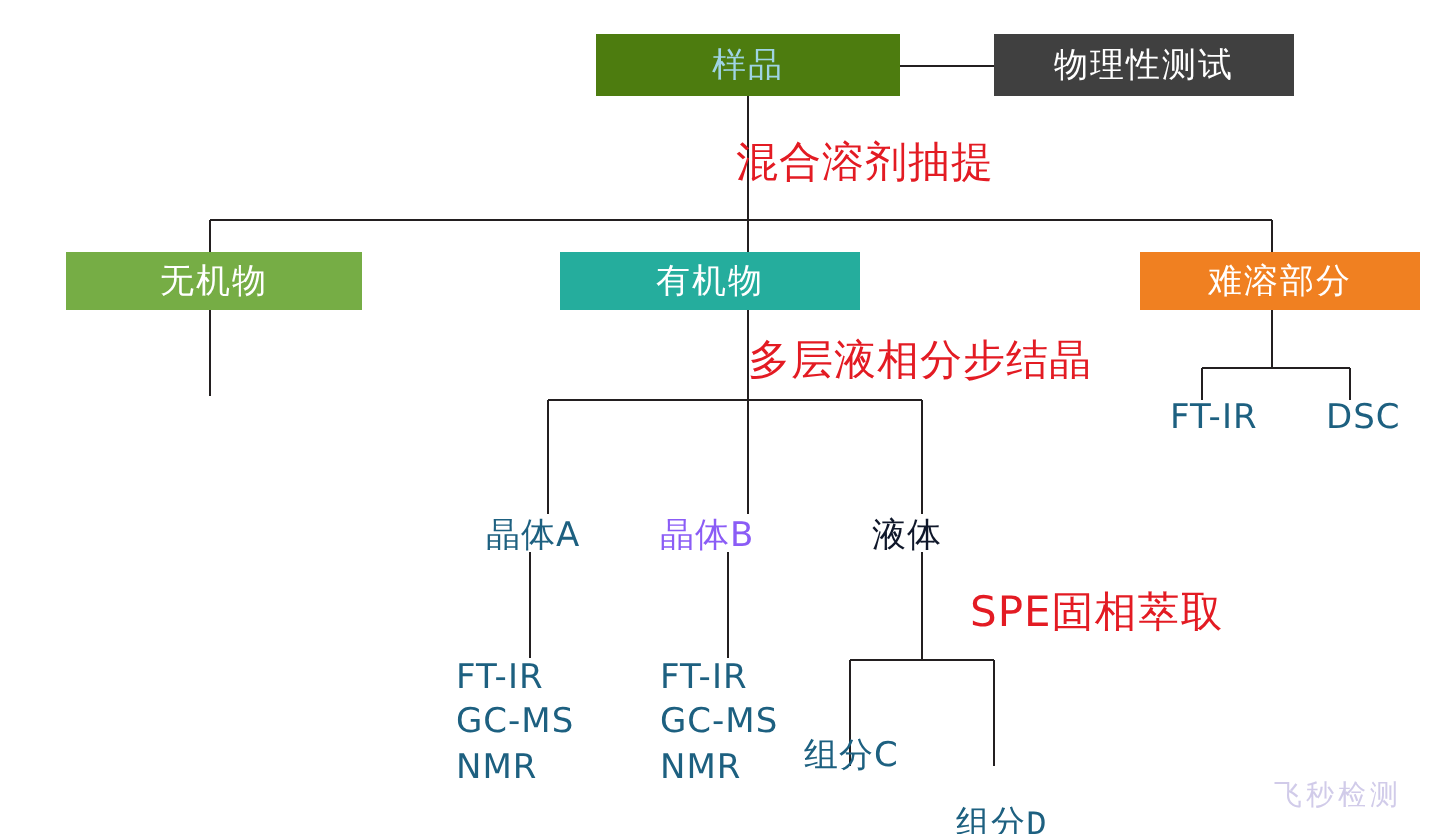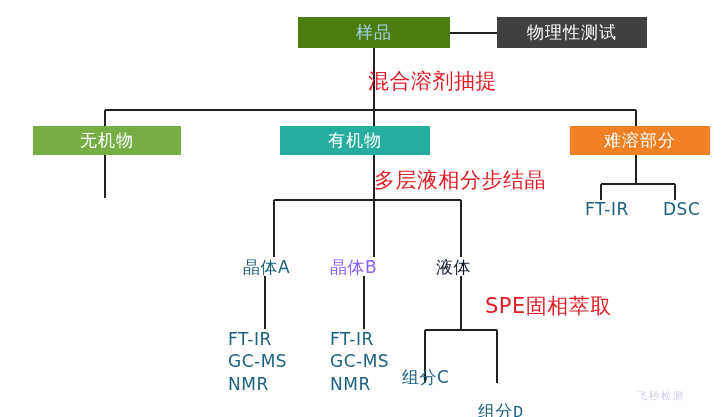--- a/index.html
+++ b/index.html
@@ -71,21 +71,21 @@
   .leaf-methodsA { left: 228px; top: 328px; }
   .leaf-methodsB { left: 330px; top: 328px; }
   .leaf-compC    { left: 402px; top: 366px; }
   .leaf-compD    { left: 478px; top: 400px; font-family: Liberation Mono, monospace; }
 
   .watermark {
     position: absolute;
     left: 637px;
     top: 389px;
     color: #c9c3e6;
-    font-size: 10px;
+    font-size: 14px;
     letter-spacing: 2px;
     white-space: nowrap;
     opacity: 0.85;
     font-family: Liberation Mono, monospace;
   }
 </style>
 </head>
 <body>
 
 <div id="canvas" style="background: rgb(255, 255, 255);">

